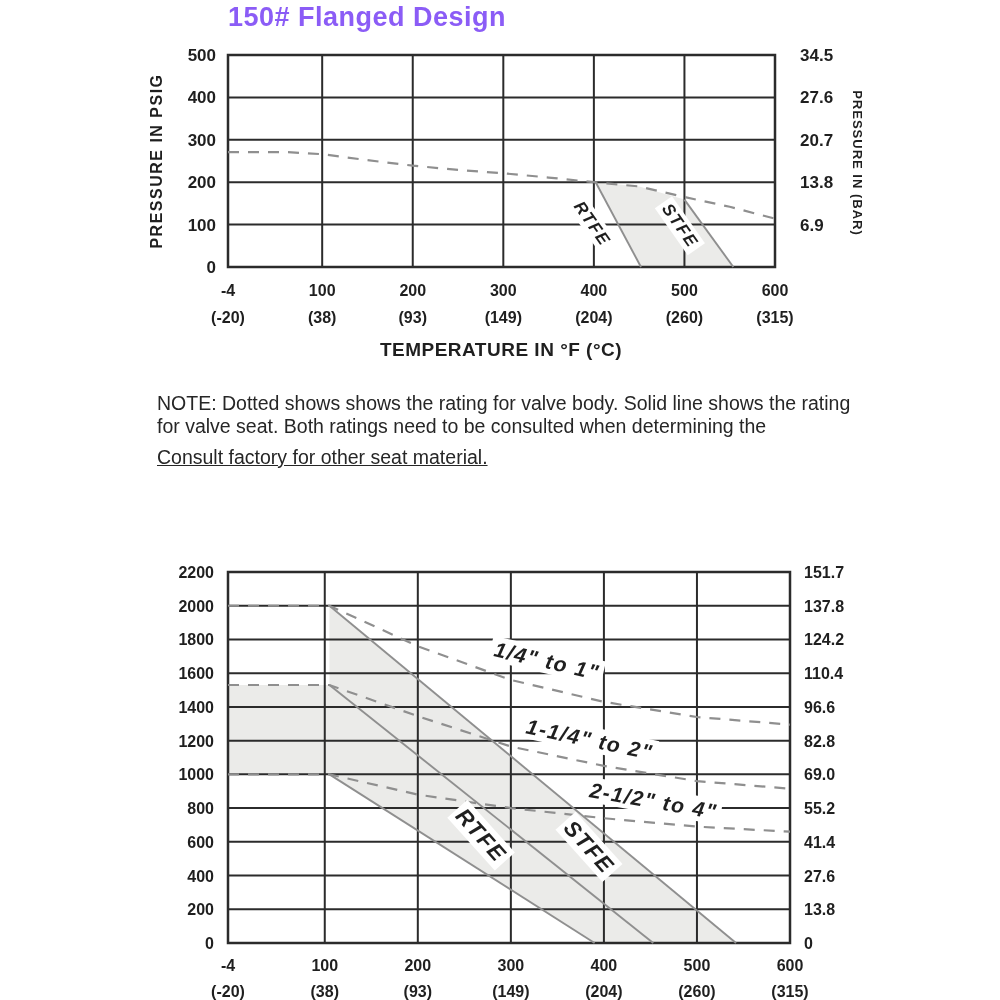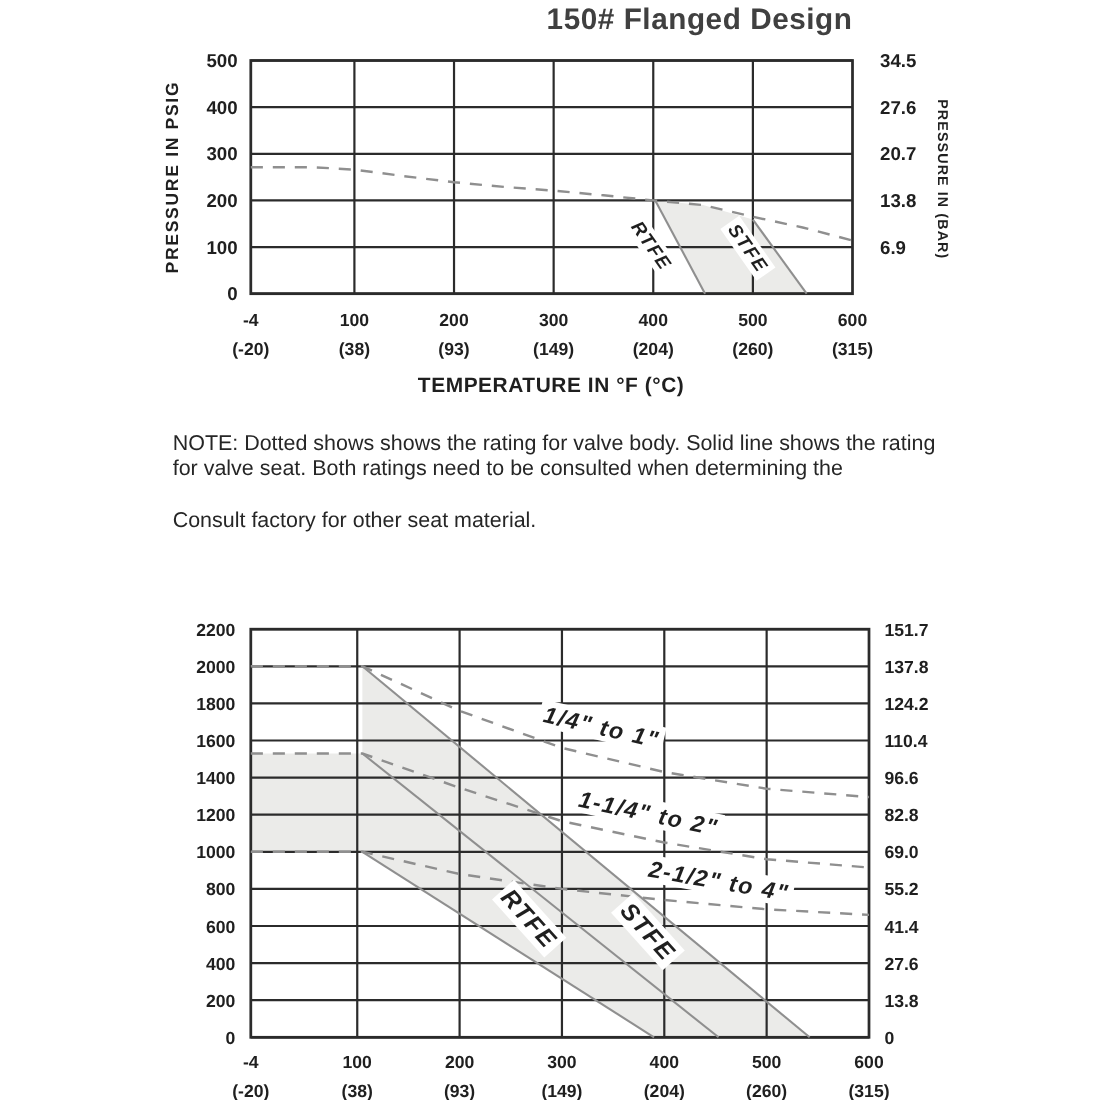--- a/index.html
+++ b/index.html
@@ -1,27 +1,27 @@
 <!DOCTYPE html>
 <html><head>
 <meta charset="utf-8">
 <style>
   html,body{margin:0;padding:0;background:#ffffff;}
   #page{position:relative;width:1000px;height:1000px;background:#ffffff;overflow:hidden;
         font-family:"Liberation Sans", sans-serif;}
-  .chart-title{position:absolute;text-align:right;font-weight:bold;font-size:27px;
-               color:#404040;letter-spacing:0.5px;}
+  .chart-title{position:absolute;text-align:left;font-weight:bold;font-size:27px;
+               color:#8b5cf6;letter-spacing:0.5px;}
   #title-flanged{left:228px;top:2px;width:547px;}
   #title-3piece{left:228px;top:521px;width:562px;}
   svg{position:absolute;left:0;}
   #svg-flanged{top:0;width:1000px;height:420px;}
   #svg-3piece{top:500px;width:1000px;height:500px;}
   #note-block{position:absolute;left:157px;top:392px;width:790px;color:#262626;
               font-size:19.5px;line-height:23px;}
-  #note-consult{margin-top:24px;}
+  #note-consult{margin-top:8px;text-decoration:underline;}
 </style>
 </head>
 <body>
 
 <div id="page">
 
   <div class="chart-title" id="title-flanged">150# Flanged Design</div>
 
   <svg id="svg-flanged" viewBox="0 0 1000 420" xmlns="http://www.w3.org/2000/svg">
       <polygon points="595.6854304635762,182.2 639.1556291390727,186.44 684.4370860927153,199.584 733.341059602649,267 640.9668874172185,267" fill="#ebebe9"></polygon>

